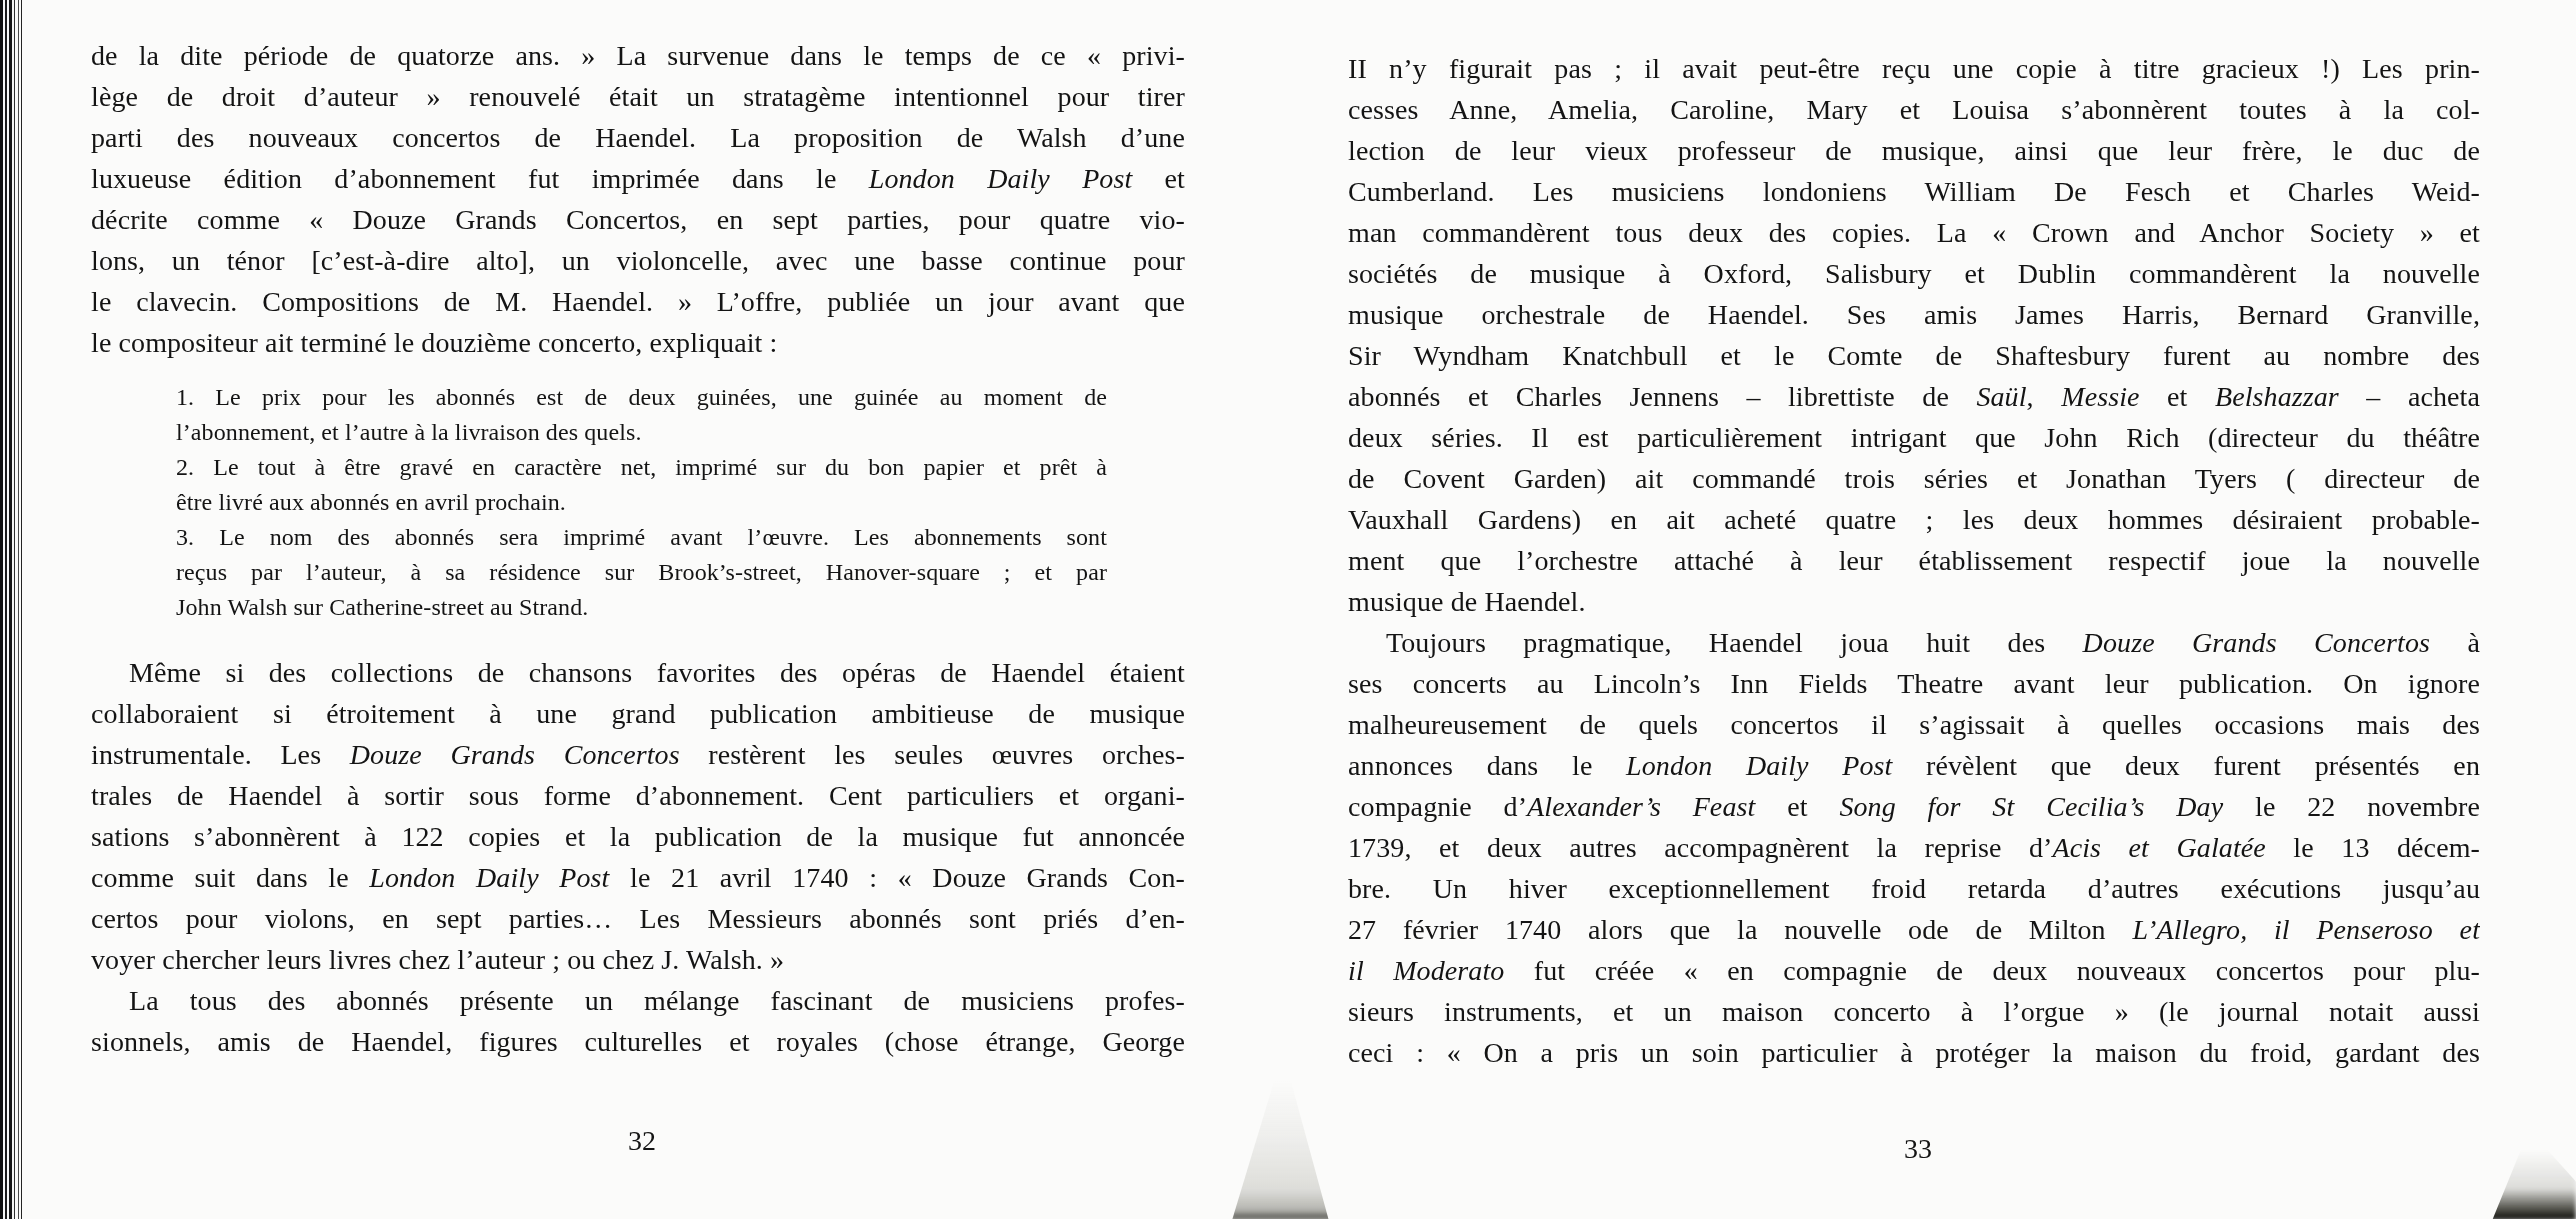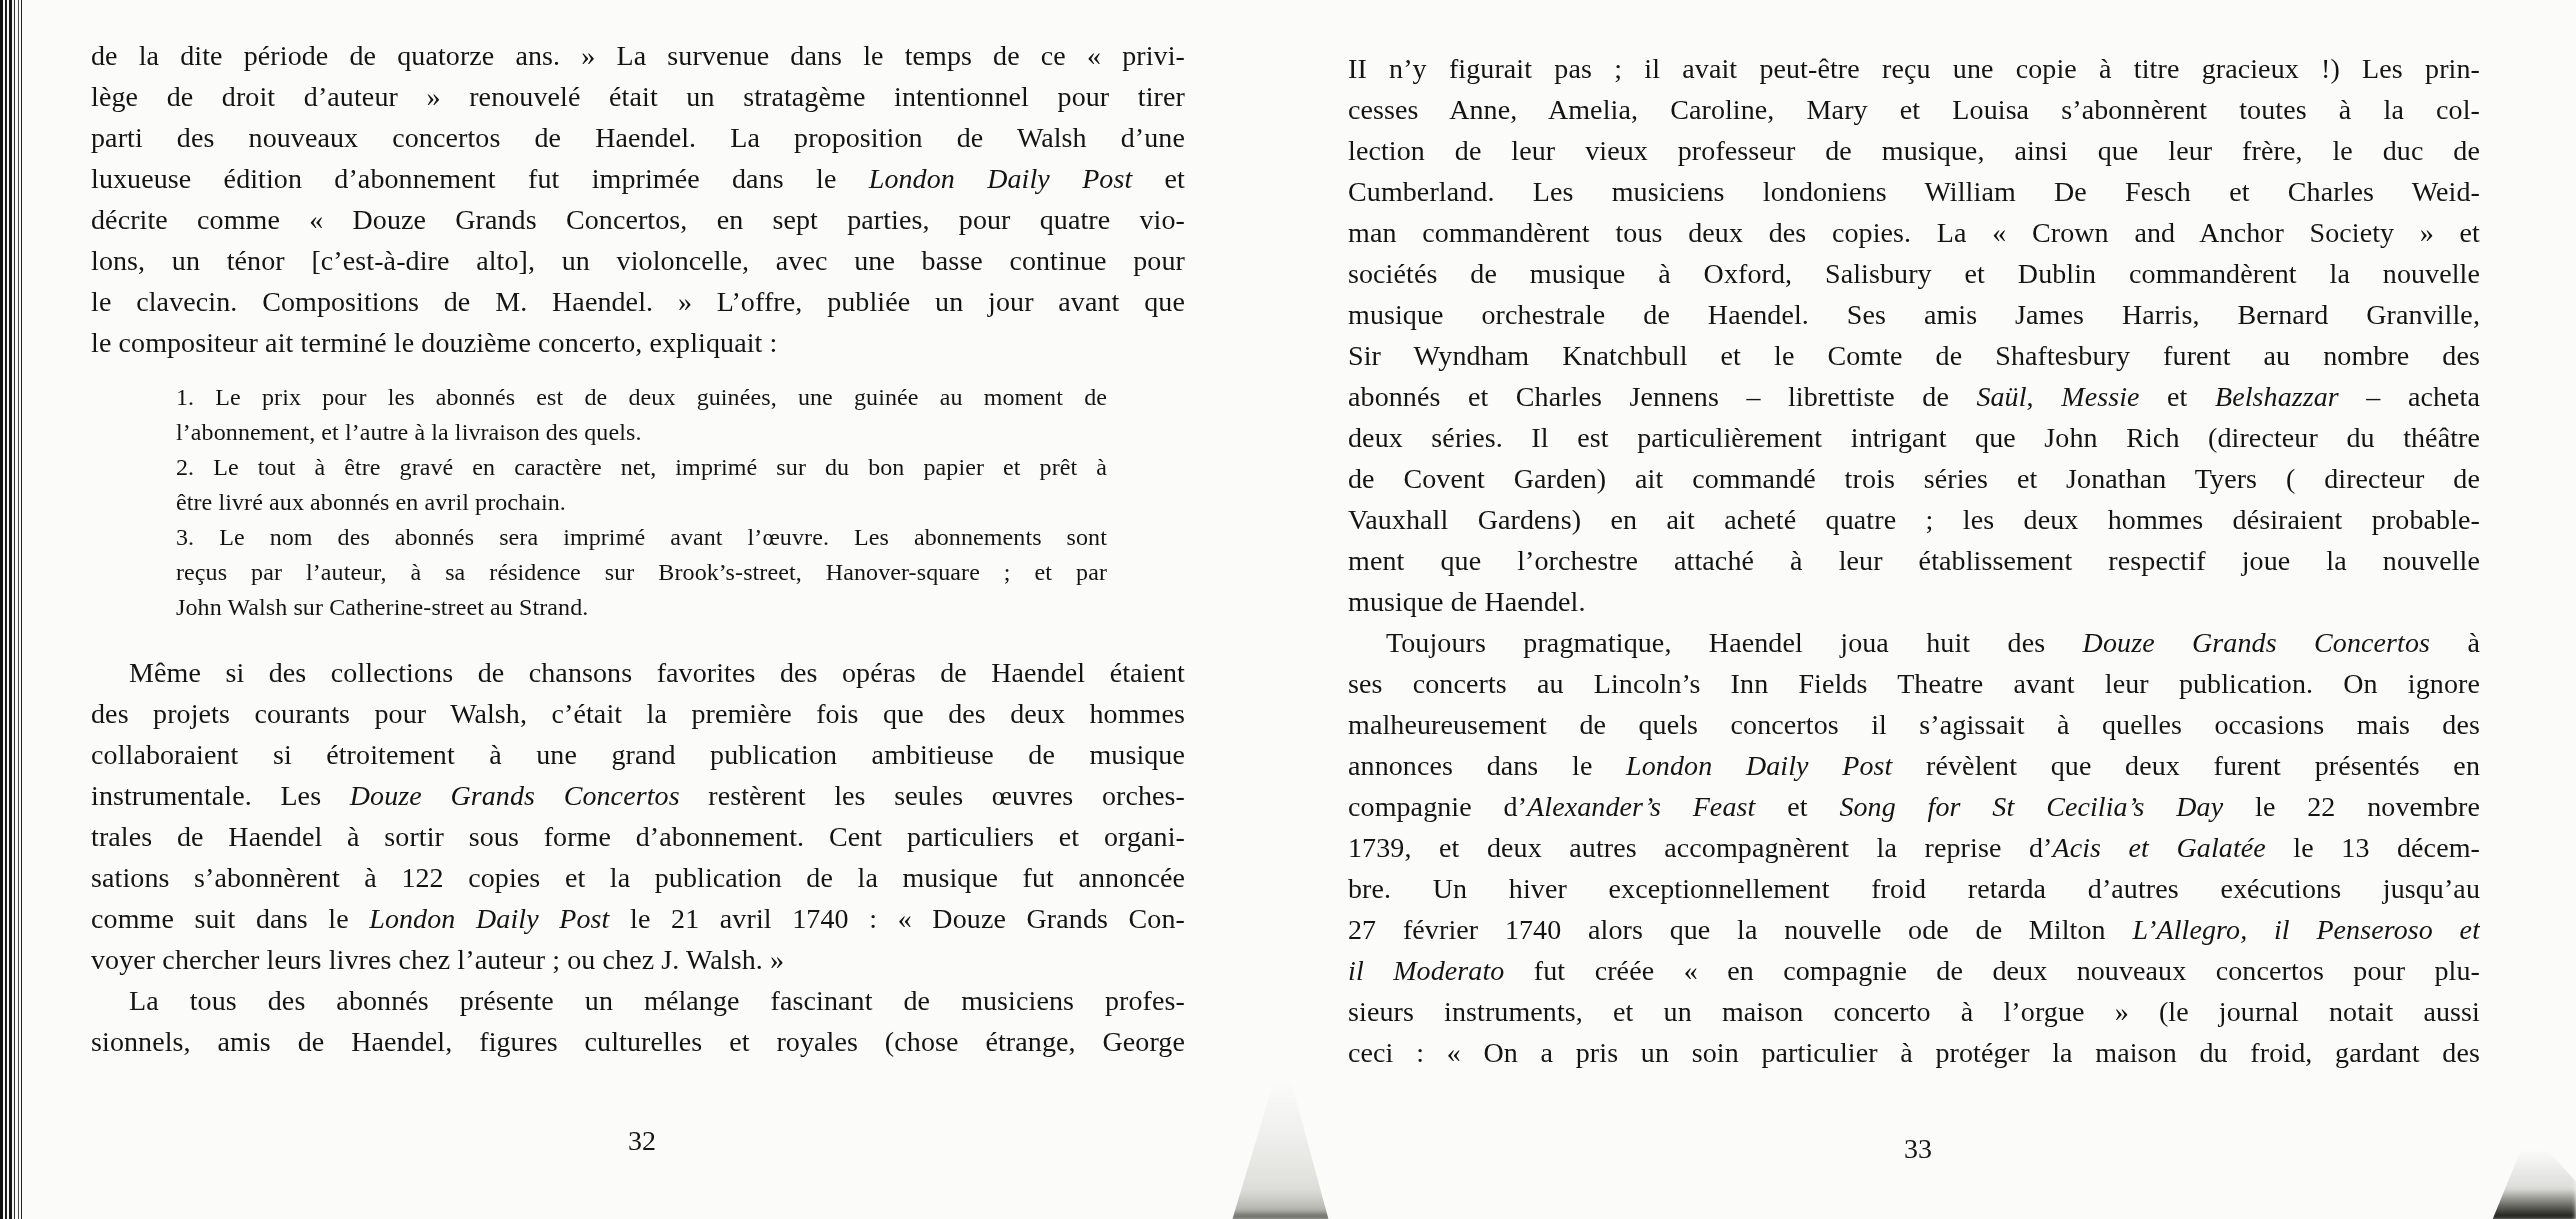--- a/index.html
+++ b/index.html
@@ -104,26 +104,26 @@
           <div class="line">2. Le tout à être gravé en caractère net, imprimé sur du bon papier et prêt à</div>
           <div class="line left">être livré aux abonnés en avril prochain.</div>
         </div>
         <div class="block b-quote">
           <div class="line">3. Le nom des abonnés sera imprimé avant l’œuvre. Les abonnements sont</div>
           <div class="line">reçus par l’auteur, à sa résidence sur Brook’s-street, Hanover-square ; et par</div>
           <div class="line left">John Walsh sur Catherine-street au Strand.</div>
         </div>
         <div class="block b-body">
           <div class="line ind">Même si des collections de chansons favorites des opéras de Haendel étaient</div>
-          <div class="line">des projets courants pour Walsh, c’était la première fois que des deux hommes</div>
           <div class="line">collaboraient si étroitement à une grand publication ambitieuse de musique</div>
           <div class="line">instrumentale. Les <span class="it">Douze Grands Concertos</span> restèrent les seules œuvres orches-</div>
           <div class="line">trales de Haendel à sortir sous forme d’abonnement. Cent particuliers et organi-</div>
           <div class="line">sations s’abonnèrent à 122 copies et la publication de la musique fut annoncée</div>
           <div class="line">comme suit dans le <span class="it">London Daily Post</span> le 21 avril 1740 : « Douze Grands Con-</div>
+          <div class="line">certos pour violons, en sept parties… Les Messieurs abonnés sont priés d’en-</div>
           <div class="line left">voyer chercher leurs livres chez l’auteur ; ou chez J. Walsh. »</div>
         </div>
         <div class="block b-body">
           <div class="line ind">La tous des abonnés présente un mélange fascinant de musiciens profes-</div>
           <div class="line">sionnels, amis de Haendel, figures culturelles et royales (chose étrange, George</div>
         </div>
       </div>
     <div class="pagenum">32</div>
   </div>
 

